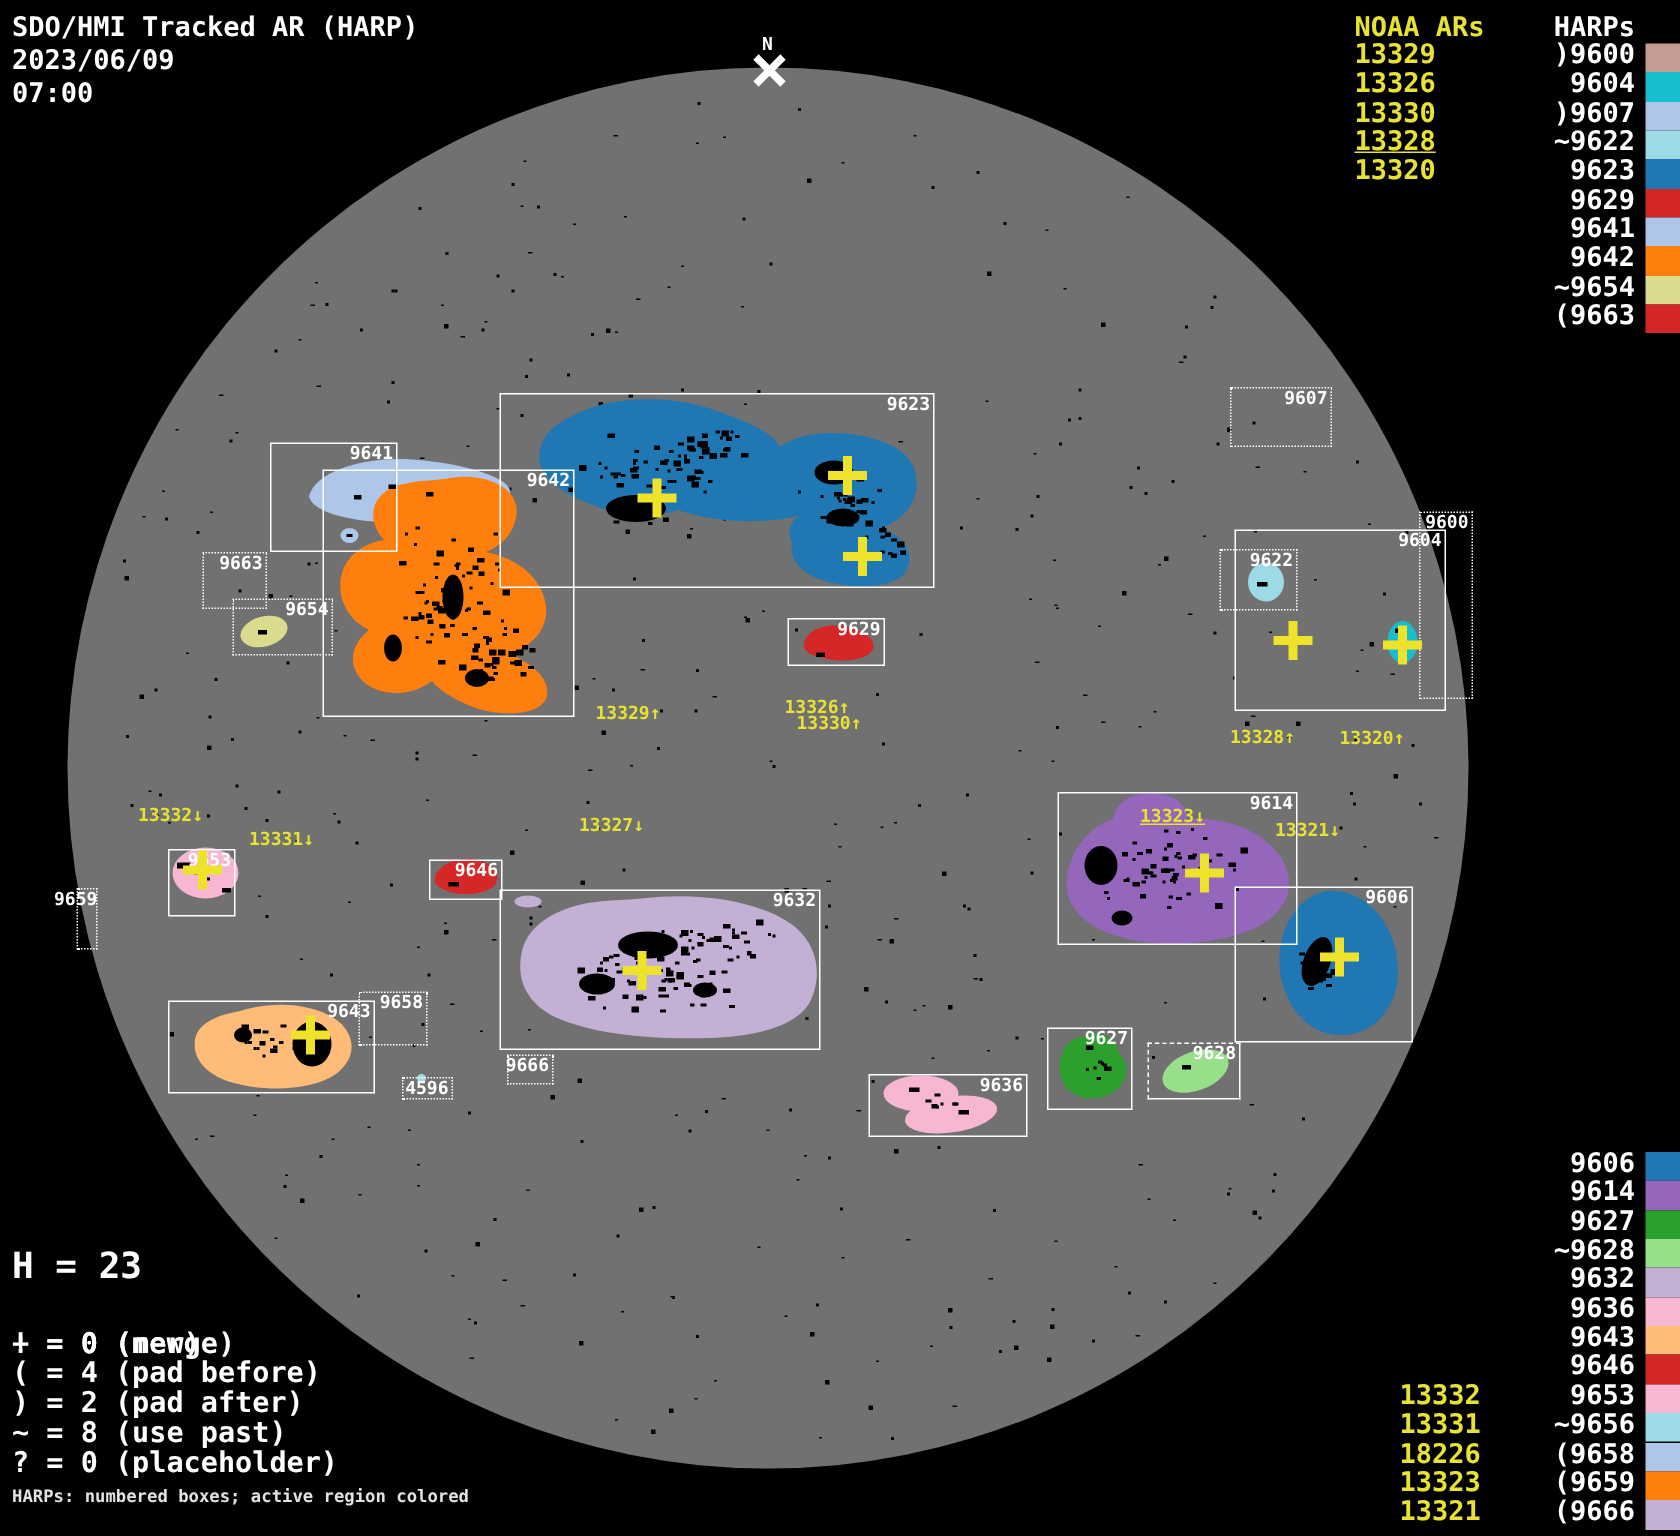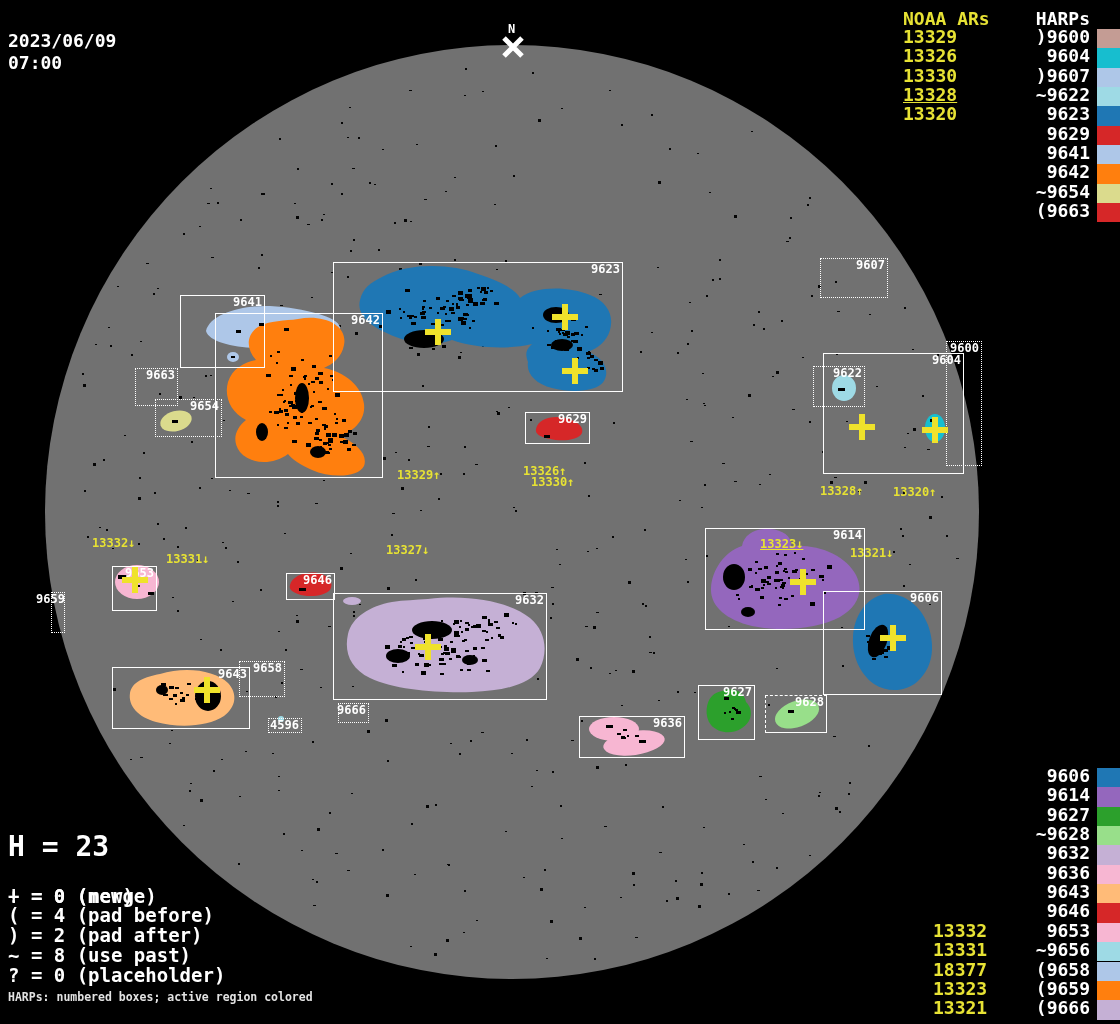--- a/index.html
+++ b/index.html
@@ -5,21 +5,21 @@
   html,body{margin:0;padding:0;background:#000;}
   .stage{position:relative;width:1120px;height:1024px;background:#000;overflow:hidden;
          font-family:"DejaVu Sans Mono", monospace;}
   .stage *{box-sizing:border-box;}
   svg.layer{position:absolute;left:0;top:0;}
   .txt{position:absolute;white-space:pre;}
   .white{color:#ffffff;}
   .yellow{color:#e7e234;}
   .big{font-size:18px;line-height:22px;font-weight:bold;letter-spacing:0;}
   .legend-line{font-size:19px;line-height:20px;font-weight:bold;color:#fff;}
-  .h-line{font-size:28px;font-weight:bold;color:#fff;}
+  .h-line{font-size:24px;font-weight:bold;color:#fff;}
   .small{font-size:11.5px;color:#e2e2e2;font-weight:bold;}
   .harp-box{position:absolute;border:1px solid #fff;}
   .harp-box.dotted{border-style:dotted;}
   .harp-box.mixed{border-style:solid;border-left-style:dashed;border-top-style:dashed;}
   .box-label{position:absolute;font-size:12px;line-height:13px;font-weight:bold;color:#fff;white-space:pre;}
   .noaa-disk-label{position:absolute;font-size:12px;line-height:13px;font-weight:bold;color:#e7e234;white-space:pre;}
   .cross{position:absolute;width:26px;height:26px;margin-left:-13px;margin-top:-13px;}
   .cross::before{content:"";position:absolute;left:0;top:10px;width:26px;height:6px;background:#efe22b;}
   .cross::after{content:"";position:absolute;left:10px;top:0;width:6px;height:26px;background:#efe22b;}
   .row-num{position:absolute;font-size:18px;line-height:19px;font-weight:bold;white-space:pre;}
@@ -1042,20 +1042,21 @@
       <div class="cross" style="left: 575px; top: 371px;"></div>
       <div class="cross" style="left: 862px; top: 427px;"></div>
       <div class="cross" style="left: 935px; top: 430px;"></div>
       <div class="cross" style="left: 135px; top: 580px;"></div>
       <div class="cross" style="left: 207px; top: 690px;"></div>
       <div class="cross" style="left: 428px; top: 647px;"></div>
       <div class="cross" style="left: 803px; top: 582px;"></div>
       <div class="cross" style="left: 893px; top: 638px;"></div>
     </div>
 
+  <div class="txt big white" style="left:8px;top:8px;">SDO/HMI Tracked AR (HARP)</div>
   <div class="txt big white" style="left:8px;top:30px;">2023/06/09</div>
   <div class="txt big white" style="left:8px;top:52px;">07:00</div>
   <div class="north-label" style="left:508px;top:22px;">N</div>
 
   <div class="txt big yellow" style="left:903px;top:8px;">NOAA ARs</div>
   <div class="txt big white" style="right:30px;top:8px;">HARPs</div>
   <div id="top-right-rows">
       <div class="row-num yellow" style="left: 903px; top: 27px;">13329</div>
       <div class="row-num yellow" style="left: 903px; top: 46.35px;">13326</div>
       <div class="row-num yellow" style="left: 903px; top: 65.7px;">13330</div>
@@ -1104,21 +1105,21 @@
       <div class="row-num white" style="right: 30px; top: 940.15px;">~9656</div>
       <div class="chip" style="top: 942.15px; height: 19.35px; background: rgb(158, 218, 229);"></div>
       <div class="row-num white" style="right: 30px; top: 959.5px;">(9658</div>
       <div class="chip" style="top: 961.5px; height: 19.35px; background: rgb(174, 199, 232);"></div>
       <div class="row-num white" style="right: 30px; top: 978.85px;">(9659</div>
       <div class="chip" style="top: 980.85px; height: 19.35px; background: rgb(255, 127, 14);"></div>
       <div class="row-num white" style="right: 30px; top: 998.2px;">(9666</div>
       <div class="chip" style="top: 1000.2px; height: 19.35px; background: rgb(197, 176, 213);"></div>
       <div class="row-num yellow" style="left: 933px; top: 920.8px;">13332</div>
       <div class="row-num yellow" style="left: 933px; top: 940.15px;">13331</div>
-      <div class="row-num yellow" style="left: 933px; top: 959.5px;">18377</div>
+      <div class="row-num yellow" style="left: 933px; top: 959.5px;">18226</div>
       <div class="row-num yellow" style="left: 933px; top: 978.85px;">13323</div>
       <div class="row-num yellow" style="left: 933px; top: 998.2px;">13321</div>
     </div>
 
   <div class="txt h-line" style="left:8px;top:830px;">H = 23</div>
   <div id="legend-items">
       <div class="txt legend-line" style="left: 8px; top: 866px; margin-top: 20px;">! = 0 (new)</div>
       <div class="txt legend-line" style="left: 8px; top: 885.7px;">+ = 0 (merge)</div>
       <div class="txt legend-line" style="left: 8px; top: 905.4px;">( = 4 (pad before)</div>
       <div class="txt legend-line" style="left: 8px; top: 925.1px;">) = 2 (pad after)</div>

